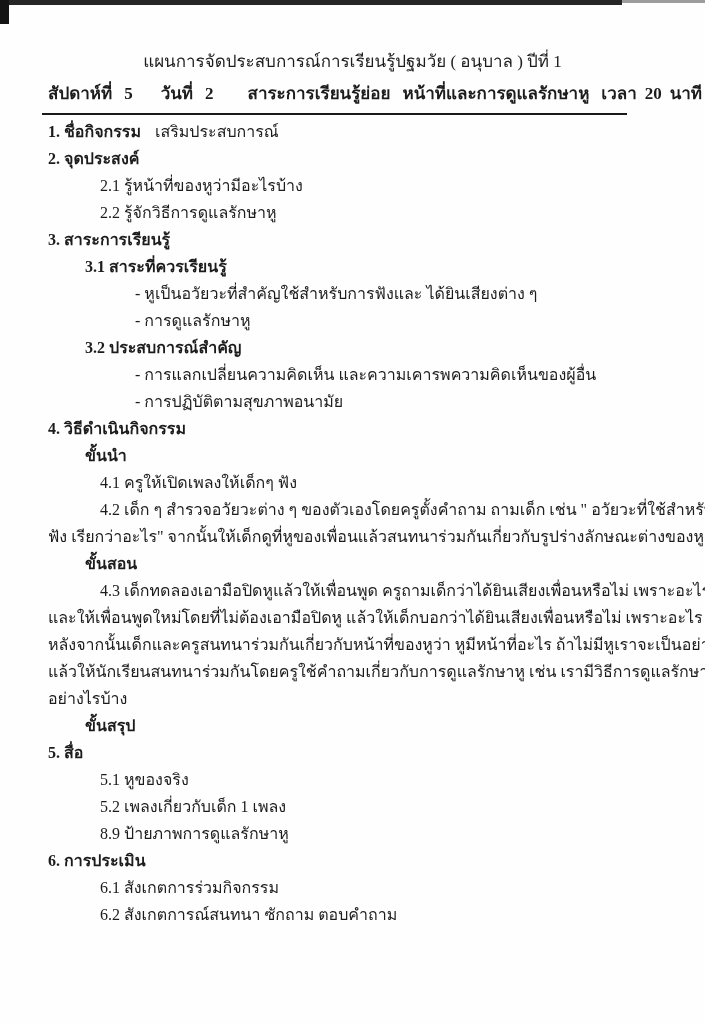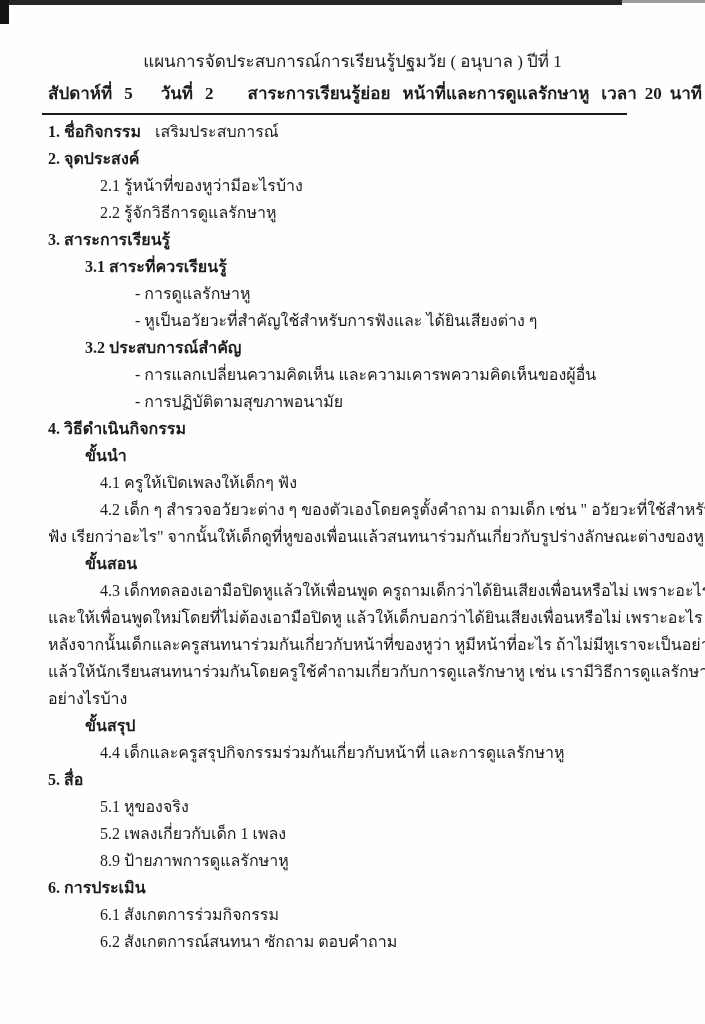--- a/index.html
+++ b/index.html
@@ -105,38 +105,37 @@
 
   <div class="rule"></div>
 
   <div class="doc-body">
       <div class="line ind0"><span class="b">1. ชื่อกิจกรรม</span><span class="n after-b">เสริมประสบการณ์</span></div>
       <div class="line ind0"><span class="b">2. จุดประสงค์</span></div>
       <div class="line ind2"><span class="n">2.1 รู้หน้าที่ของหูว่ามีอะไรบ้าง</span></div>
       <div class="line ind2"><span class="n">2.2 รู้จักวิธีการดูแลรักษาหู</span></div>
       <div class="line ind0"><span class="b">3. สาระการเรียนรู้</span></div>
       <div class="line ind1"><span class="b">3.1 สาระที่ควรเรียนรู้</span></div>
+      <div class="line ind3"><span class="n">-  หูเป็นอวัยวะที่สำคัญใช้สำหรับการฟังและ ได้ยินเสียงต่าง ๆ</span></div>
       <div class="line ind3"><span class="n">-  การดูแลรักษาหู</span></div>
-      <div class="line ind3"><span class="n">-  หูเป็นอวัยวะที่สำคัญใช้สำหรับการฟังและ ได้ยินเสียงต่าง ๆ</span></div>
       <div class="line ind1"><span class="b">3.2 ประสบการณ์สำคัญ</span></div>
       <div class="line ind3"><span class="n">-  การแลกเปลี่ยนความคิดเห็น  และความเคารพความคิดเห็นของผู้อื่น</span></div>
       <div class="line ind3"><span class="n">-  การปฏิบัติตามสุขภาพอนามัย</span></div>
       <div class="line ind0"><span class="b">4. วิธีดำเนินกิจกรรม</span></div>
       <div class="line ind1"><span class="b">ขั้นนำ</span></div>
       <div class="line ind2"><span class="n">4.1 ครูให้เปิดเพลงให้เด็กๆ ฟัง</span></div>
       <div class="line ind2"><span class="n">4.2 เด็ก ๆ สำรวจอวัยวะต่าง ๆ ของตัวเองโดยครูตั้งคำถาม ถามเด็ก  เช่น  " อวัยวะที่ใช้สำหรับการ</span></div>
       <div class="line ind0"><span class="n">ฟัง เรียกว่าอะไร" จากนั้นให้เด็กดูที่หูของเพื่อนแล้วสนทนาร่วมกันเกี่ยวกับรูปร่างลักษณะต่างของหู</span></div>
       <div class="line ind1"><span class="b">ขั้นสอน</span></div>
       <div class="line ind2"><span class="n">4.3 เด็กทดลองเอามือปิดหูแล้วให้เพื่อนพูด  ครูถามเด็กว่าได้ยินเสียงเพื่อนหรือไม่  เพราะอะไร</span></div>
       <div class="line ind0"><span class="n">และให้เพื่อนพูดใหม่โดยที่ไม่ต้องเอามือปิดหู  แล้วให้เด็กบอกว่าได้ยินเสียงเพื่อนหรือไม่  เพราะอะไร</span></div>
       <div class="line ind0"><span class="n">หลังจากนั้นเด็กและครูสนทนาร่วมกันเกี่ยวกับหน้าที่ของหูว่า  หูมีหน้าที่อะไร  ถ้าไม่มีหูเราจะเป็นอย่างไร</span></div>
       <div class="line ind0"><span class="n">แล้วให้นักเรียนสนทนาร่วมกันโดยครูใช้คำถามเกี่ยวกับการดูแลรักษาหู  เช่น  เรามีวิธีการดูแลรักษาหูได้</span></div>
       <div class="line ind0"><span class="n">อย่างไรบ้าง</span></div>
       <div class="line ind1"><span class="b">ขั้นสรุป</span></div>
-      <div class="line ind2"><span class="n">4.4 เด็กและครูสรุปกิจกรรมร่วมกันเกี่ยวกับหน้าที่ และการดูแลรักษาหู</span></div>
       <div class="line ind0"><span class="b">5. สื่อ</span></div>
       <div class="line ind2"><span class="n">5.1 หูของจริง</span></div>
       <div class="line ind2"><span class="n">5.2 เพลงเกี่ยวกับเด็ก 1 เพลง</span></div>
       <div class="line ind2"><span class="n">8.9 ป้ายภาพการดูแลรักษาหู</span></div>
       <div class="line ind0"><span class="b">6. การประเมิน</span></div>
       <div class="line ind2"><span class="n">6.1 สังเกตการร่วมกิจกรรม</span></div>
       <div class="line ind2"><span class="n">6.2 สังเกตการณ์สนทนา  ซักถาม  ตอบคำถาม</span></div>
     </div>
 
 </div>

